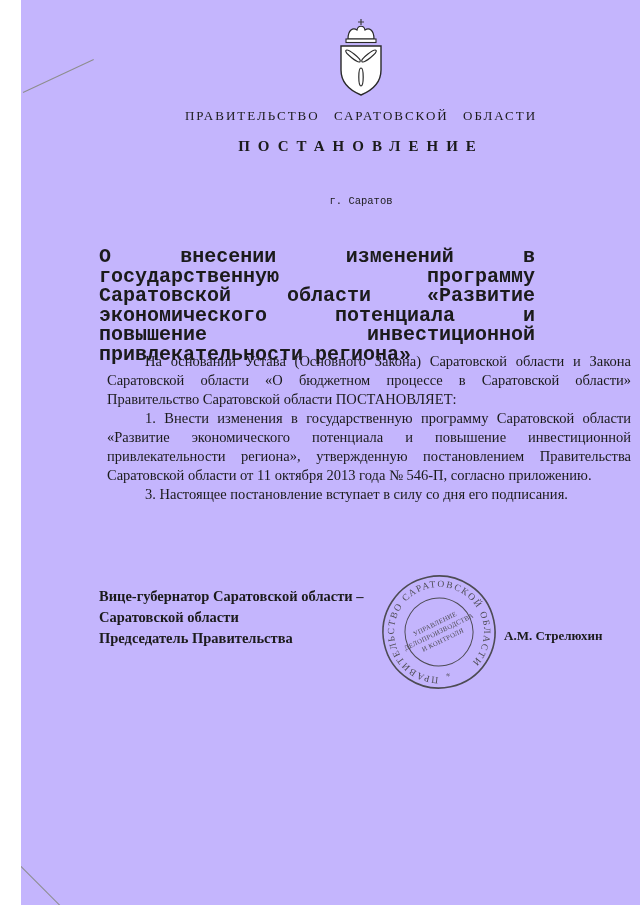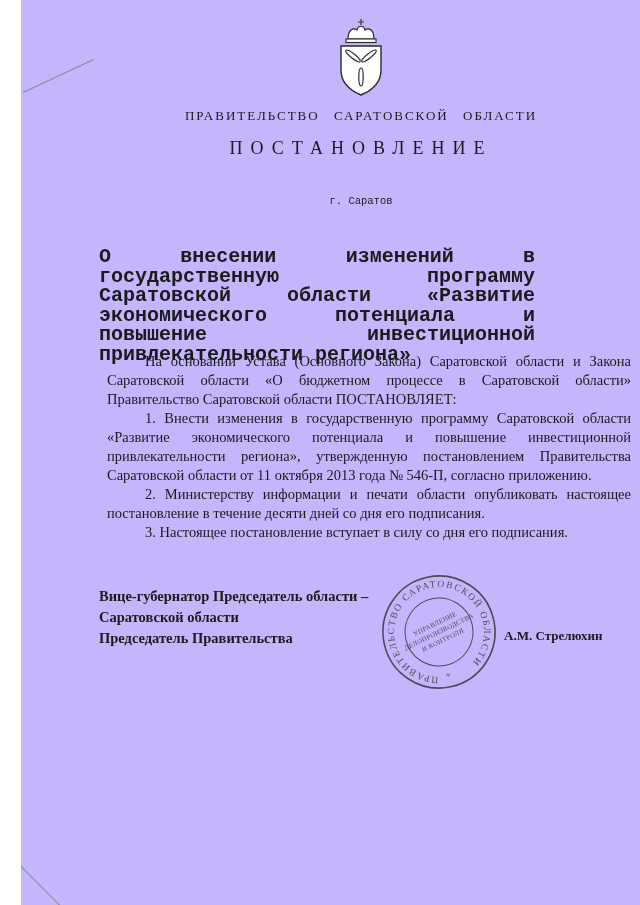--- a/index.html
+++ b/index.html
@@ -12,21 +12,21 @@
     color:#1b1b1b;
     margin-left:21px;
   }
   .artifact{position:absolute;height:1px;background:#8d8d8d;}
   .artifact-tl{left:2px;top:92px;width:78px;transform:rotate(-25deg);transform-origin:left center;}
   .artifact-bl{left:-2px;top:864px;width:62px;transform:rotate(45deg);transform-origin:left center;}
 
   .hdr-center{position:absolute;left:80px;width:520px;text-align:center;}
   .emblem{top:18px;height:82px;display:flex;justify-content:center;}
   .org-name{top:108px;font-size:13px;letter-spacing:2px;word-spacing:9px;white-space:nowrap;}
-  .doc-type{top:138px;font-size:18px;font-weight:normal;letter-spacing:8px;white-space:nowrap;}
+  .doc-type{top:138px;font-size:15px;font-weight:bold;letter-spacing:8px;white-space:nowrap;}
   .date-line{top:166px;font-size:14.5px;}
   .place{top:195px;font-size:10.5px;font-family:Liberation Mono, monospace;}
 
   .subject{
     position:absolute;left:78px;top:247px;width:436px;
     font-size:20px;font-weight:bold;line-height:19.5px;text-align:justify;font-family:Liberation Mono, monospace;
   }
   .body-text{
     position:absolute;left:86px;top:352px;width:524px;
     font-size:14.5px;line-height:19px;text-align:justify;
@@ -70,27 +70,26 @@
 
   <div class="hdr-center org-name">ПРАВИТЕЛЬСТВО САРАТОВСКОЙ ОБЛАСТИ</div>
   <div class="hdr-center doc-type">ПОСТАНОВЛЕНИЕ</div>
   <div class="hdr-center place">г. Саратов</div>
 
   <div class="subject">О внесении изменений в государственную программу Саратовской области «Развитие экономического потенциала и повышение инвестиционной привлекательности региона»</div>
 
   <div class="body-text">
     <p>На основании Устава (Основного Закона) Саратовской области и Закона Саратовской области «О бюджетном процессе в Саратовской области» Правительство Саратовской области ПОСТАНОВЛЯЕТ:</p>
     <p>1. Внести изменения в государственную программу Саратовской области «Развитие экономического потенциала и повышение инвестиционной привлекательности региона», утвержденную постановлением Правительства Саратовской области от 11 октября 2013 года № 546-П, согласно приложению.</p>
-    <p>2. Министерству информации и печати области опубликовать настоящее постановление в течение десяти дней со дня его подписания.</p>
     <p>3. Настоящее постановление вступает в силу со дня его подписания.</p>
   </div>
 
   <div class="signature">
     <div class="sig-pos">
-      <div>Вице-губернатор Председатель области –</div>
+      <div>Вице-губернатор Саратовской области –</div>
       <div>Саратовской области</div>
       <div>Председатель Правительства</div>
     </div>
 
     <div class="stamp">
       <svg width="124" height="124" viewBox="0 0 124 124" aria-hidden="true">
         <circle cx="62" cy="62" r="56" class="stamp-stroke" stroke-width="1.6"></circle>
         <circle cx="62" cy="62" r="34" class="stamp-stroke" stroke-width="1"></circle>
         <defs>
           <path id="ringPath" d="M62,107 A45,45 0 0 1 62,17 A45,45 0 0 1 62,107" fill="none"></path>

